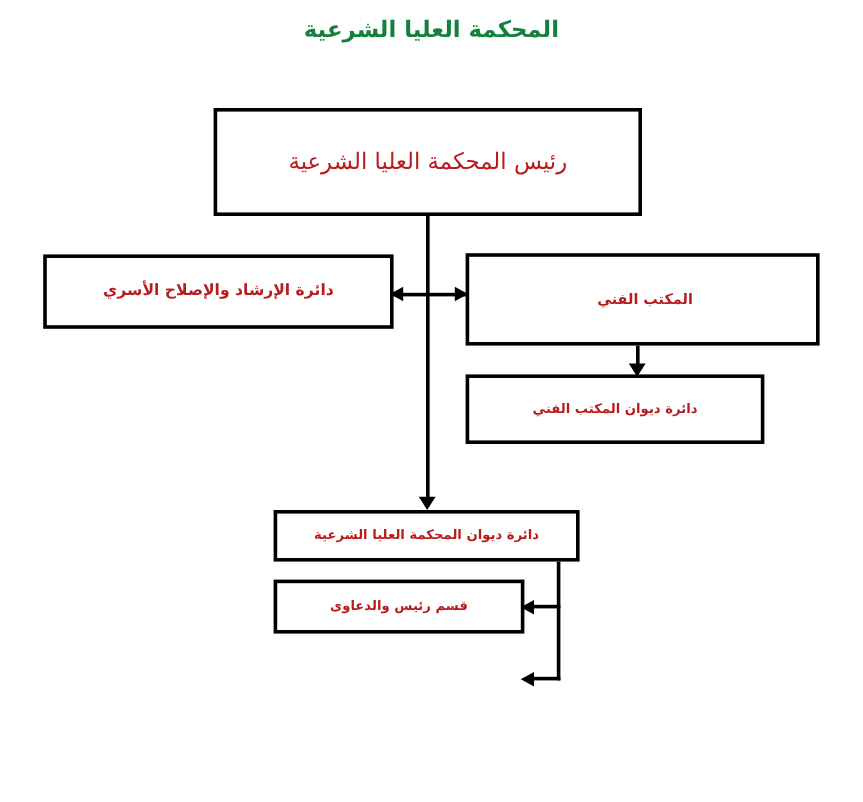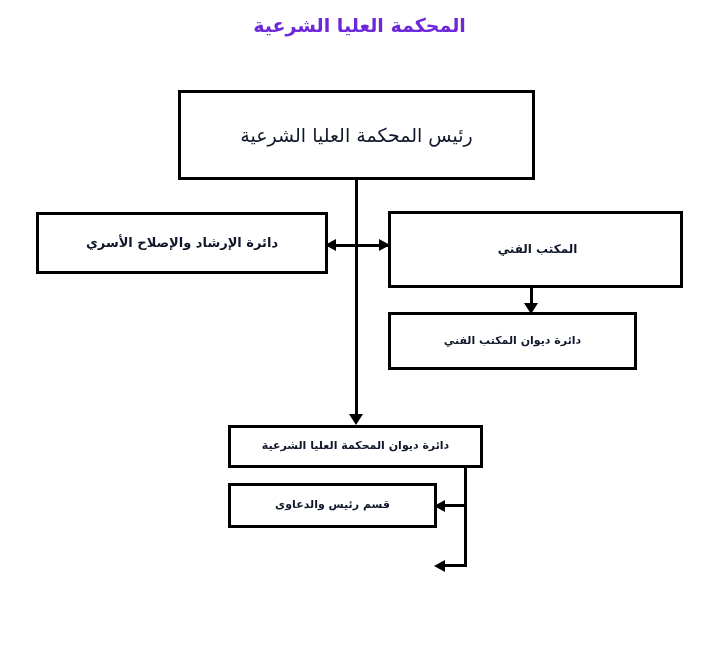--- a/index.html
+++ b/index.html
@@ -19,34 +19,34 @@
     overflow: hidden;
   }
   .chart-title {
     position: absolute;
     left: 0;
     top: 14px;
     width: 719px;
     text-align: center;
     font-size: 19px;
     font-weight: bold;
-    color: #6d28d9;
+    color: #15803d;
     letter-spacing: 0px;
     line-height: 1.2;
   }
   .node {
     position: absolute;
     box-sizing: border-box;
     border: 3px solid #000000;
     background: #ffffff;
     display: flex;
     align-items: center;
     justify-content: center;
     text-align: center;
-    color: #0f172a;
+    color: #b91c1c;
     font-weight: bold;
     line-height: 1.3;
     padding: 2px 8px;
   }
   .node-president {
     left: 178px;
     top: 90px;
     width: 357px;
     height: 90px;
     font-size: 19px;

